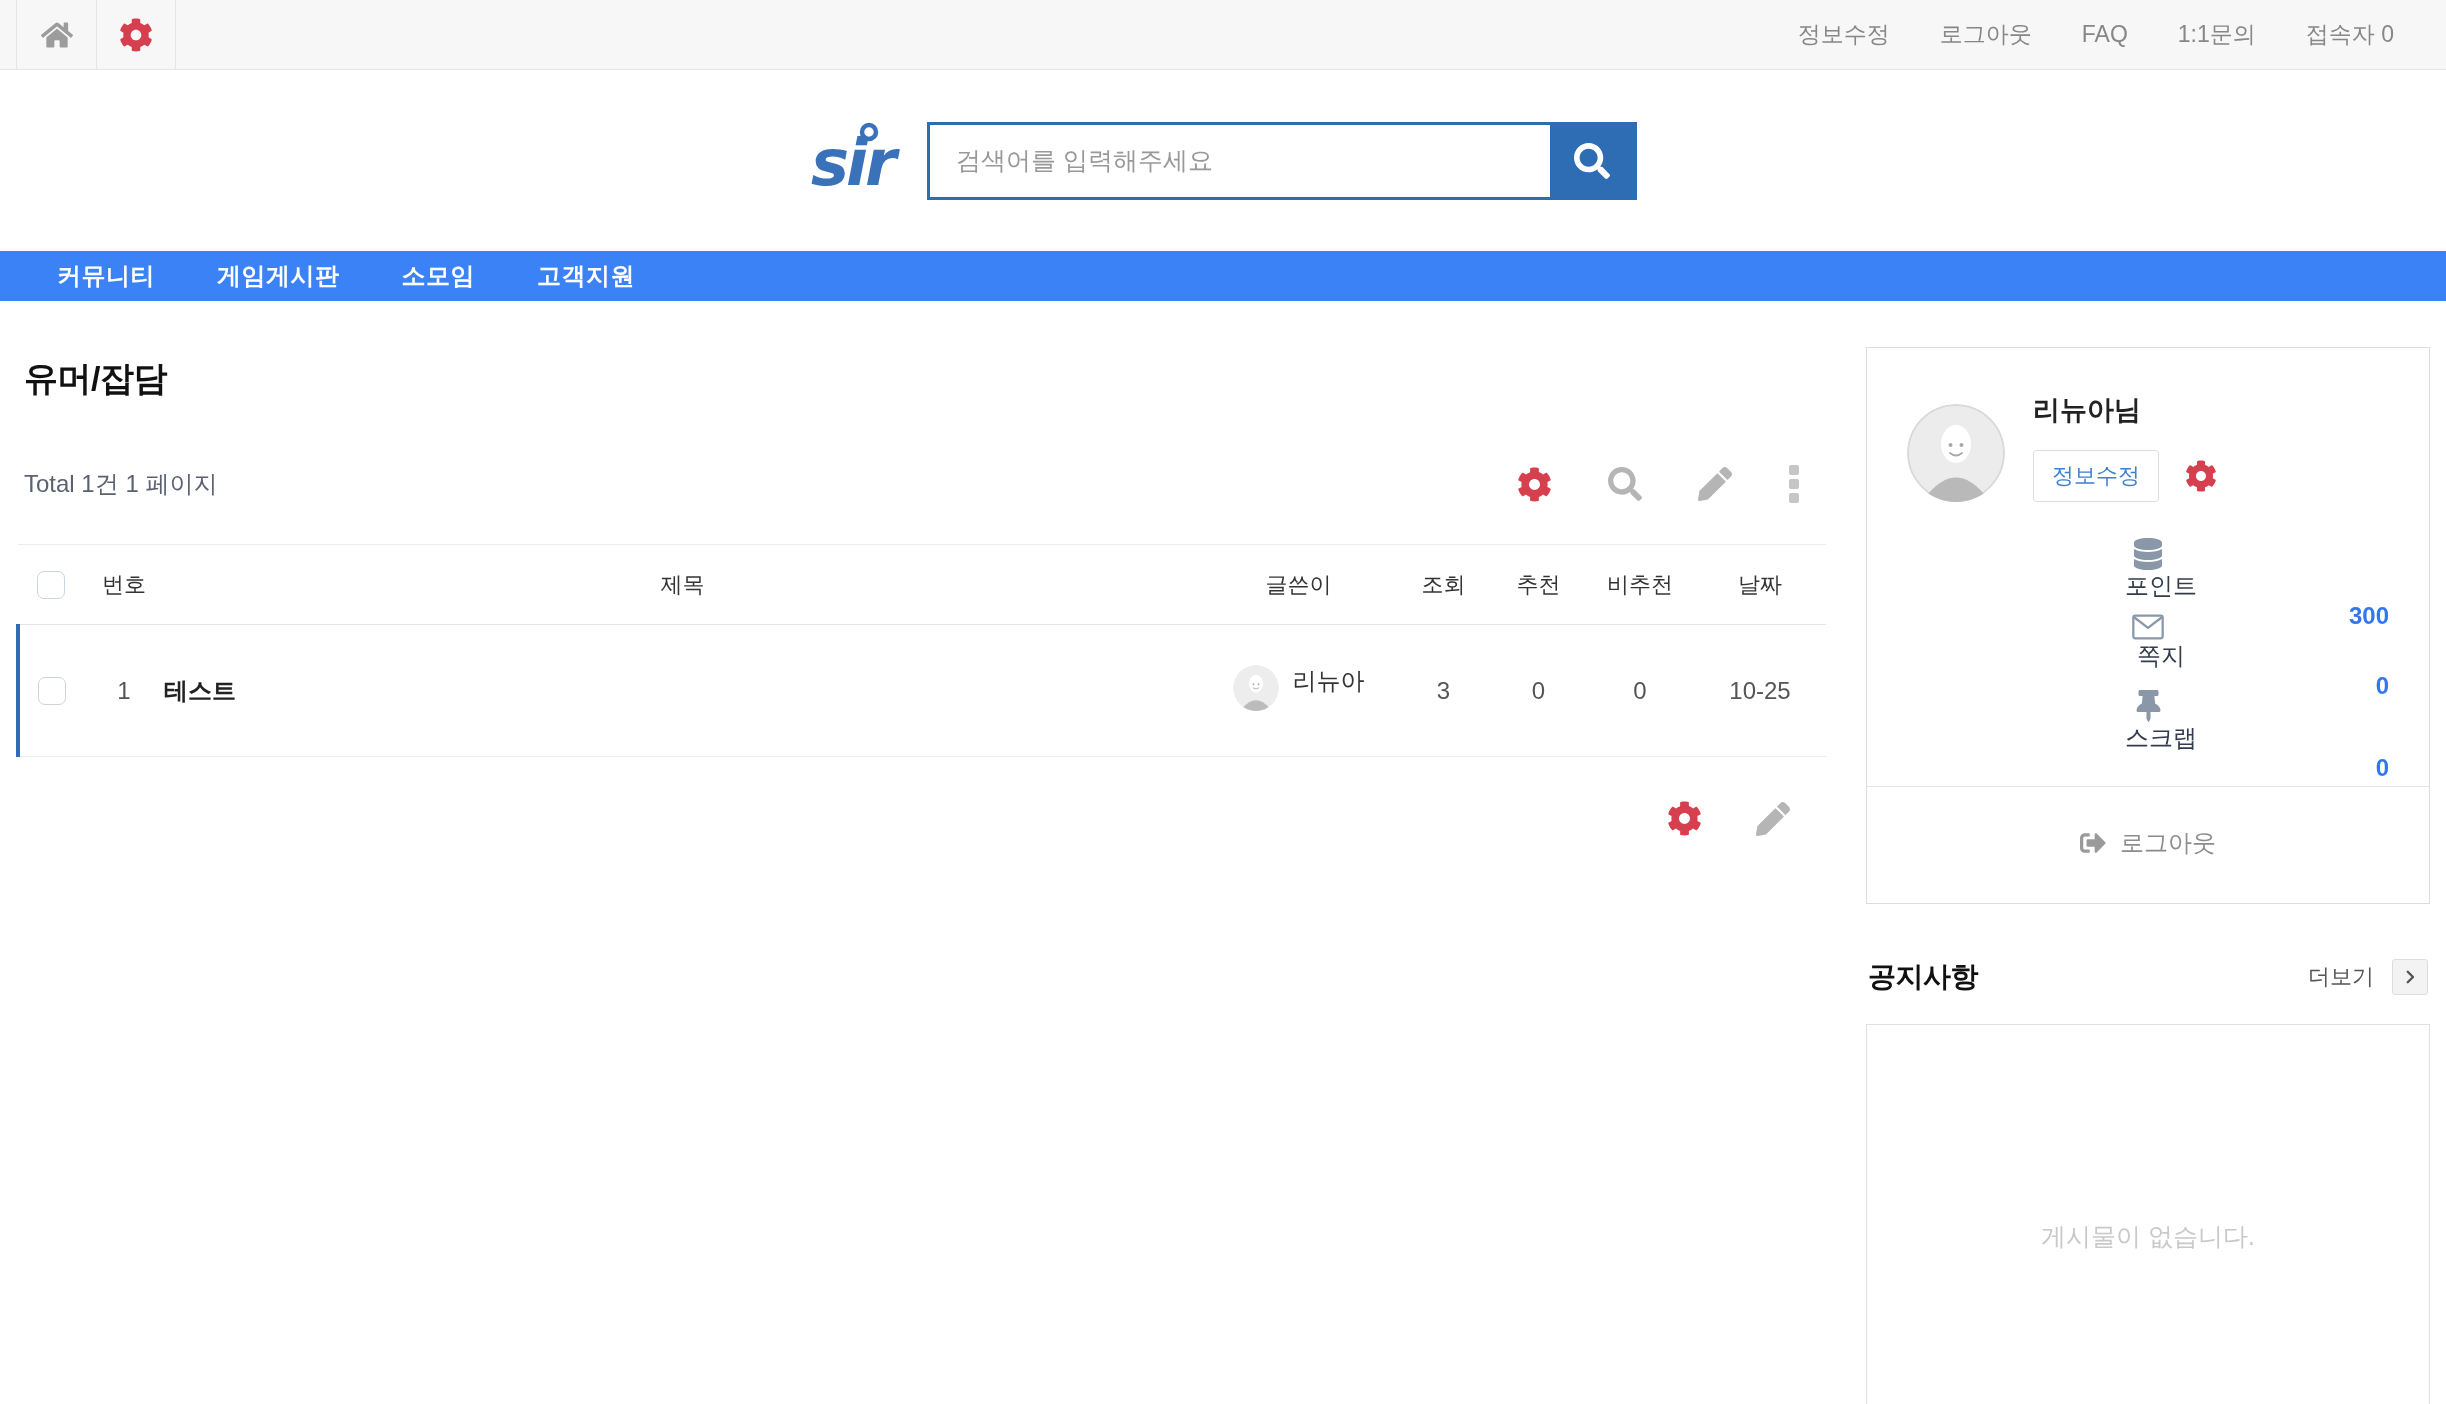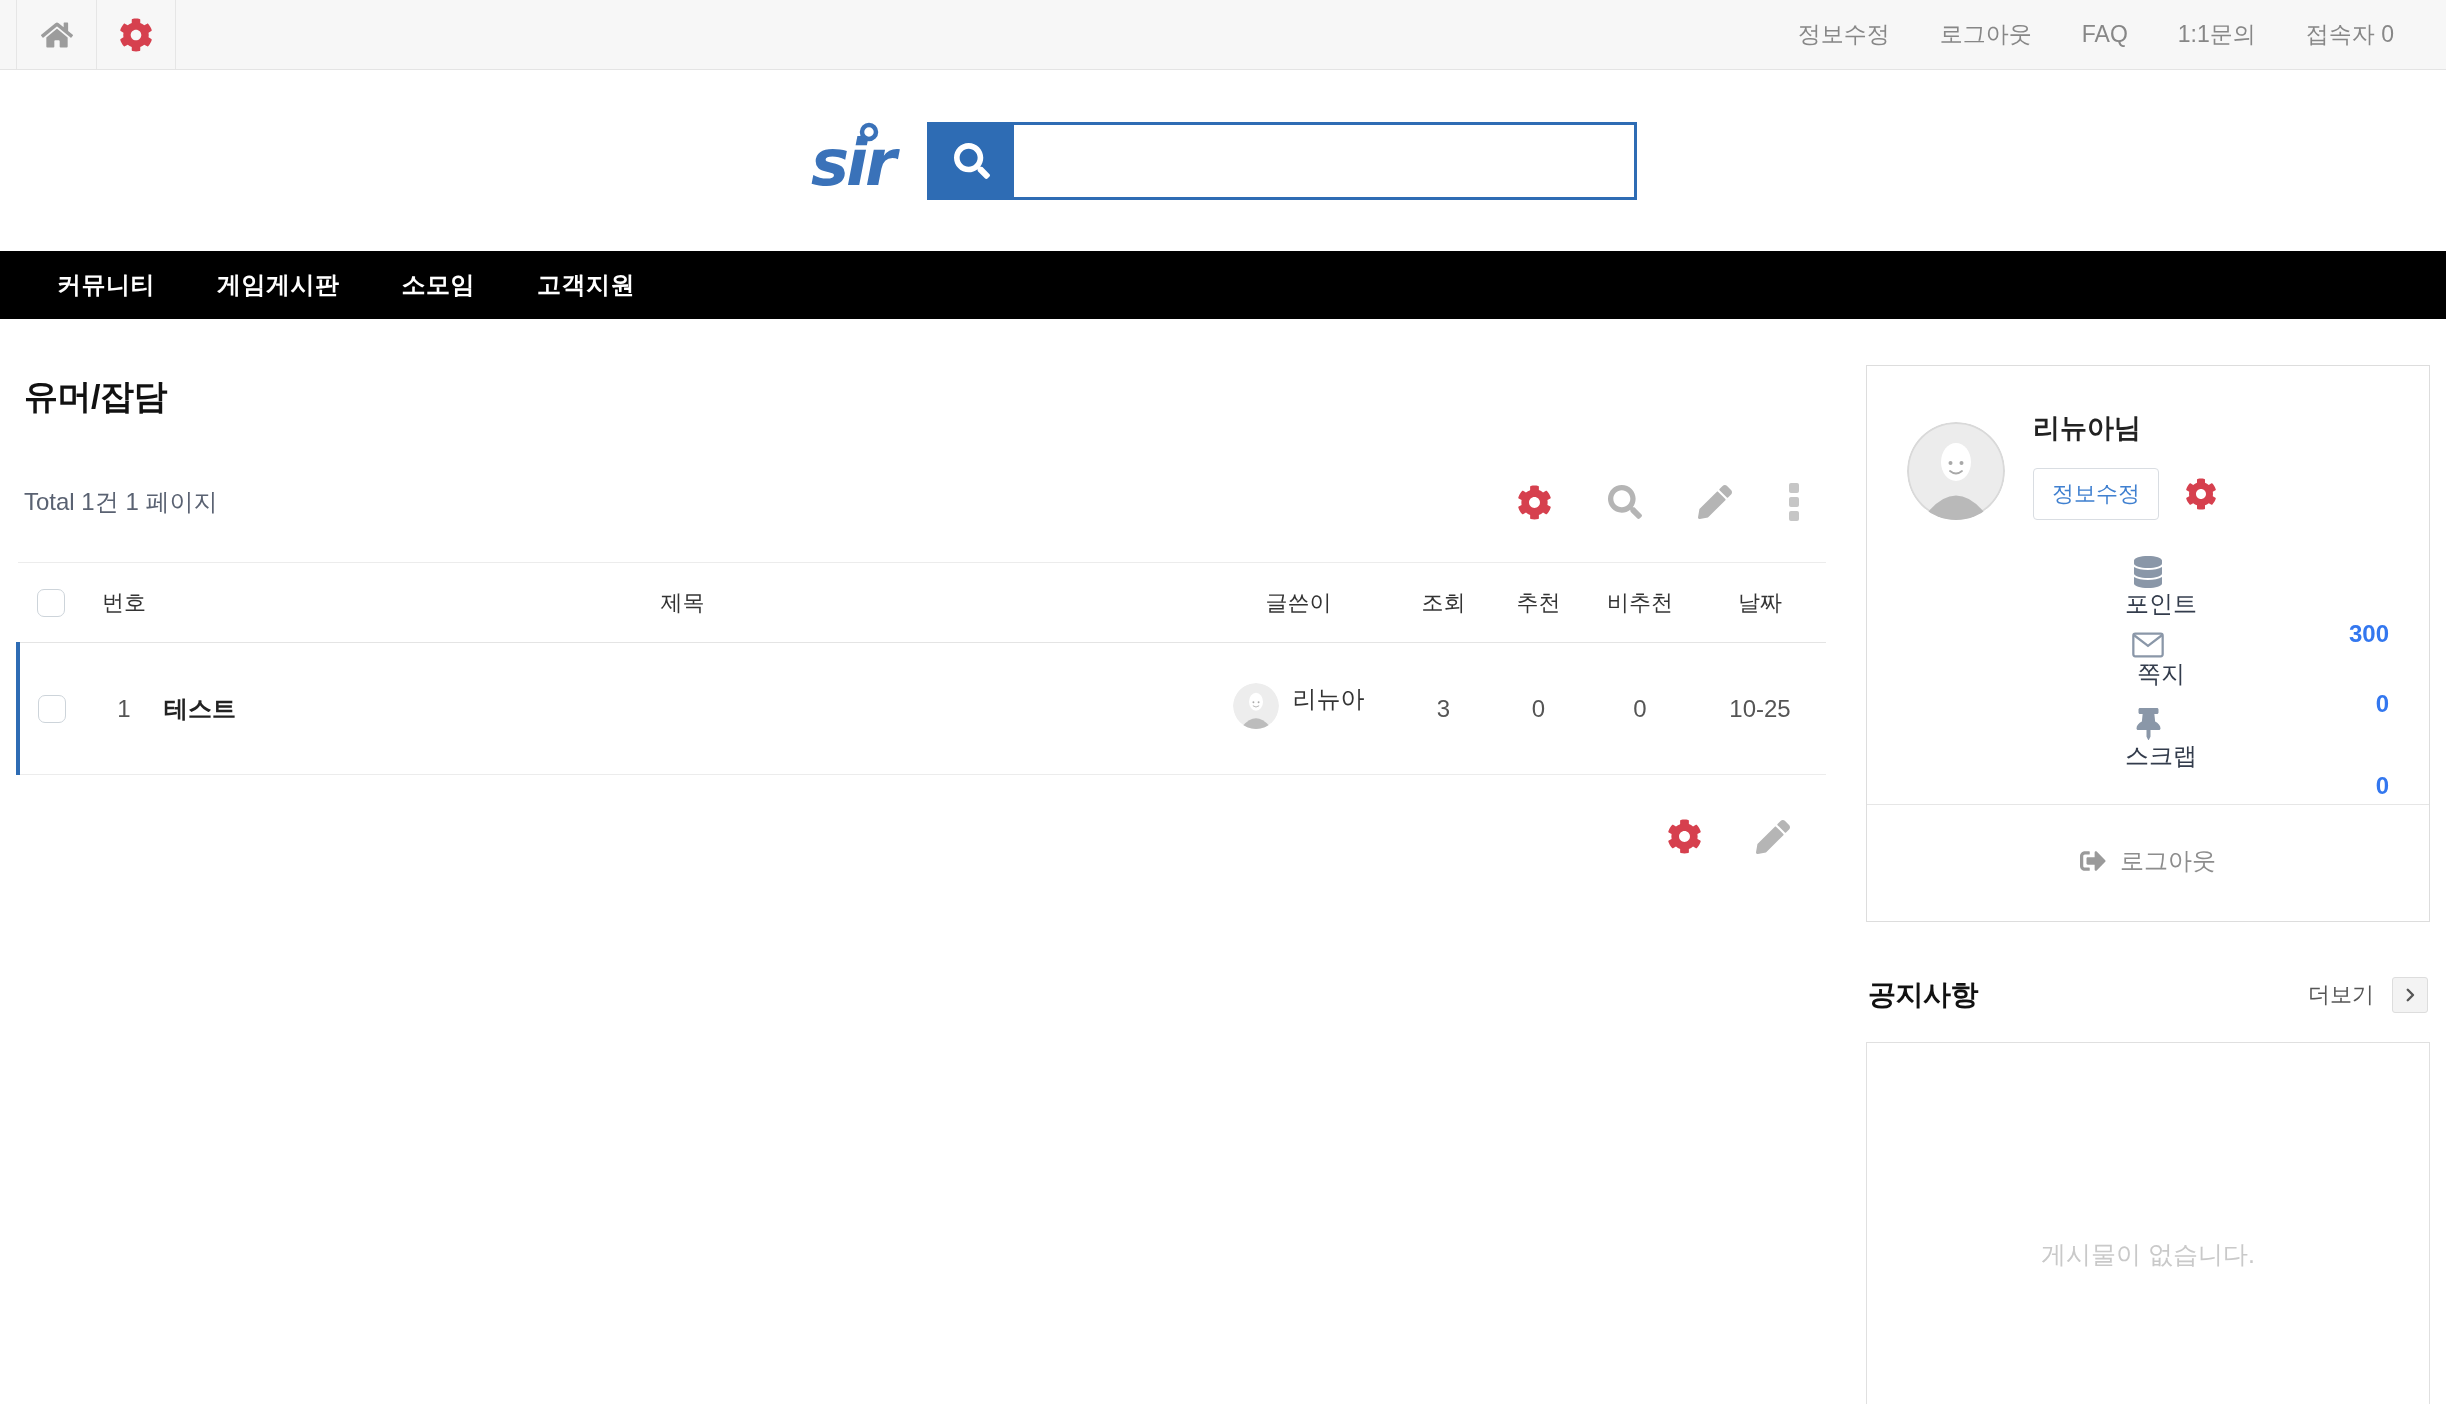--- a/index.html
+++ b/index.html
@@ -29,21 +29,21 @@
   .logo { display: block; }
   .searchbox { display: flex; width: 710px; height: 78px; border: 3px solid #2e6cb4; background: #fff; }
   .searchbox input {
     flex: 1; border: none; outline: none; padding: 0 26px; font-size: 25px; color: #333;
     font-family: inherit; background: transparent;
   }
   .searchbox input::placeholder { color: #999; }
   .search-btn { width: 84px; background: #2e6cb4; border: none; display: flex; align-items: center; justify-content: center; }
 
   
-  .gnb { height: 68px; background: #000000; display: flex; align-items: center; padding-left: 57px; column-gap: 62px; }
+  .gnb { height: 50px; background: #3b82f6; display: flex; align-items: center; padding-left: 57px; column-gap: 62px; }
   .gnb a { color: #fff; font-size: 24px; font-weight: 700; text-decoration: none; letter-spacing: 0.5px; }
 
   
   .content { display: flex; padding: 0 16px; align-items: flex-start; }
   .board-col { flex: 1; min-width: 0; margin-right: 40px; }
   .side-col { width: 564px; flex: none; }
 
   
   .board-title { font-size: 34px; font-weight: 700; color: #111; margin: 55px 0 0 8px; letter-spacing: -0.5px; }
 
@@ -151,20 +151,21 @@
 </header>
 
 <div class="site-head">
   <a href="#" class="logo" aria-label="sir">
     <svg width="118" height="84" viewBox="0 0 118 84">
       <text x="2" y="66" font-family="DejaVu Sans, Liberation Sans, sans-serif" font-style="italic" font-weight="bold" font-size="64" fill="#3a72b9" letter-spacing="-3">sir</text>
       <circle cx="60" cy="13" r="7" fill="#fff" stroke="#3a72b9" stroke-width="4.5"></circle>
     </svg>
   </a>
   <div class="searchbox">
+    <input type="text" value="" placeholder="검색어를 입력해주세요" style="">
     <button class="search-btn">
       <span>
         <svg width="36" height="36" viewBox="0 0 512 512" fill="#fff">
             <path d="M505 442.7L405.3 343c-4.5-4.5-10.6-7-17-7H372c27.6-35.3 44-79.7 44-128C416 93.1 322.9 0 208 0S0 93.1 0 208s93.1 208 208 208c48.3 0 92.7-16.4 128-44v16.3c0 6.4 2.5 12.5 7 17l99.7 99.7c9.4 9.4 24.6 9.4 33.9 0l28.3-28.3c9.4-9.4 9.4-24.6.1-34zM208 336c-70.7 0-128-57.2-128-128 0-70.7 57.2-128 128-128 70.7 0 128 57.2 128 128 0 70.7-57.2 128-128 128z"></path>
           </svg>
       </span>
     </button>
   </div>
 </div>
 

